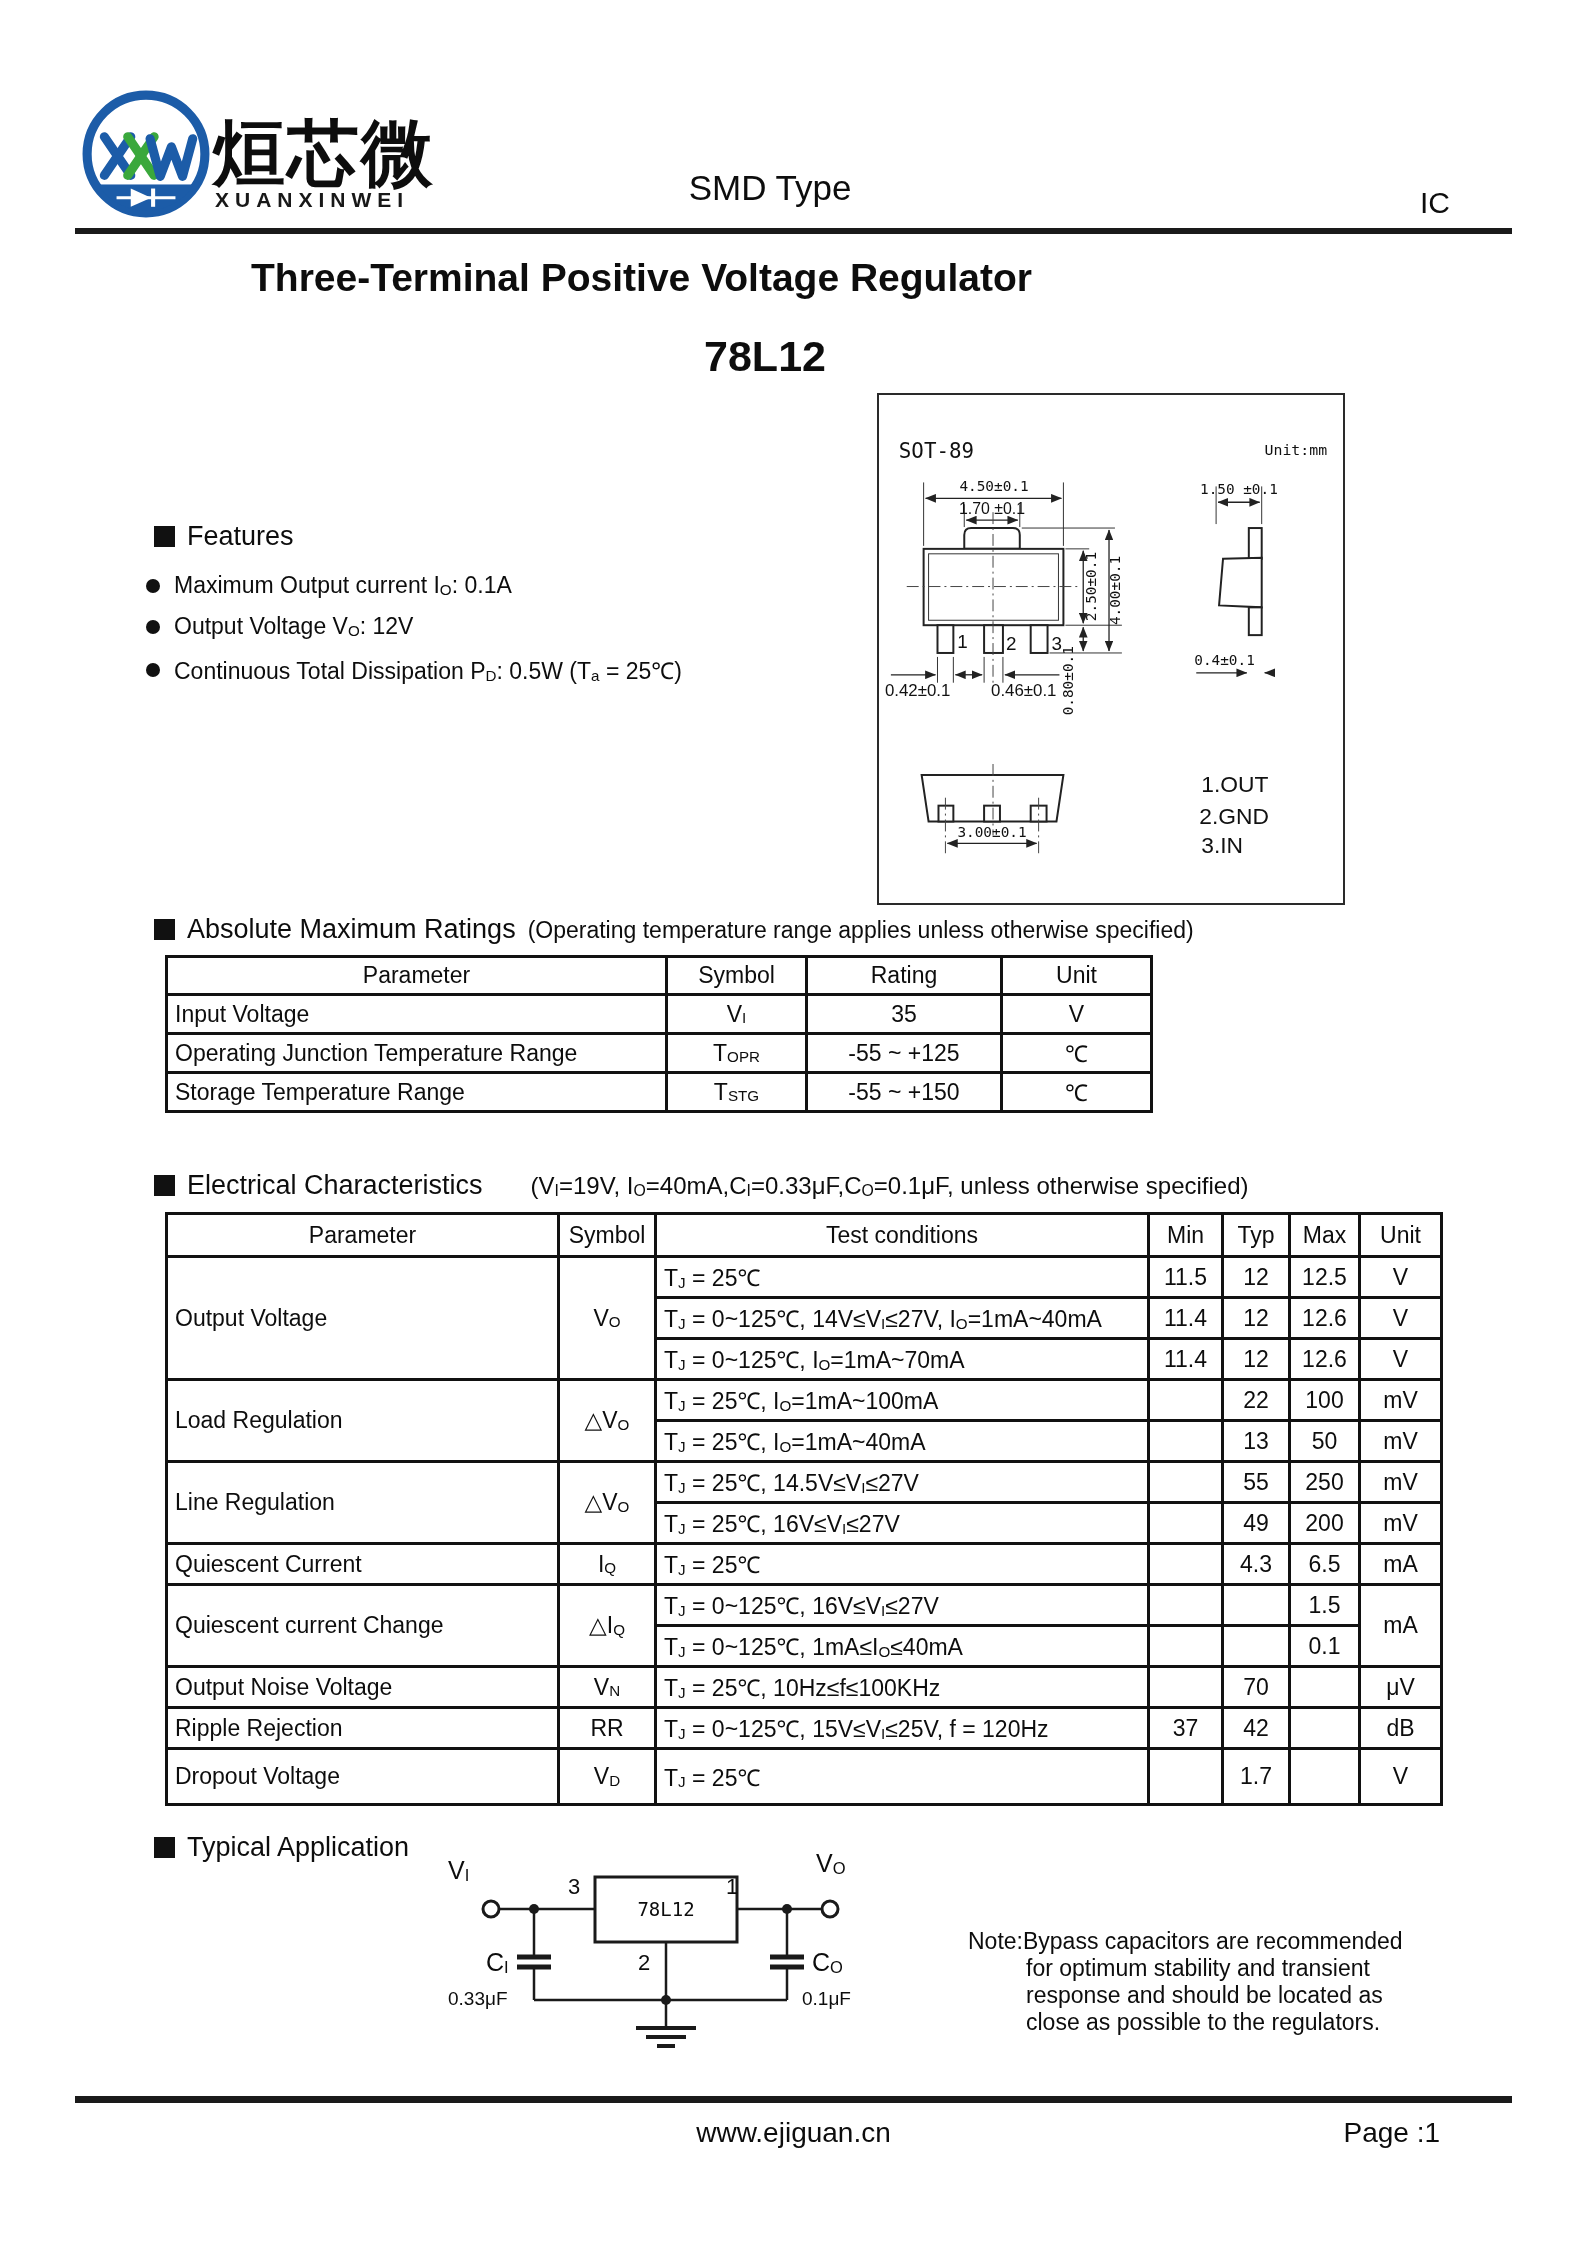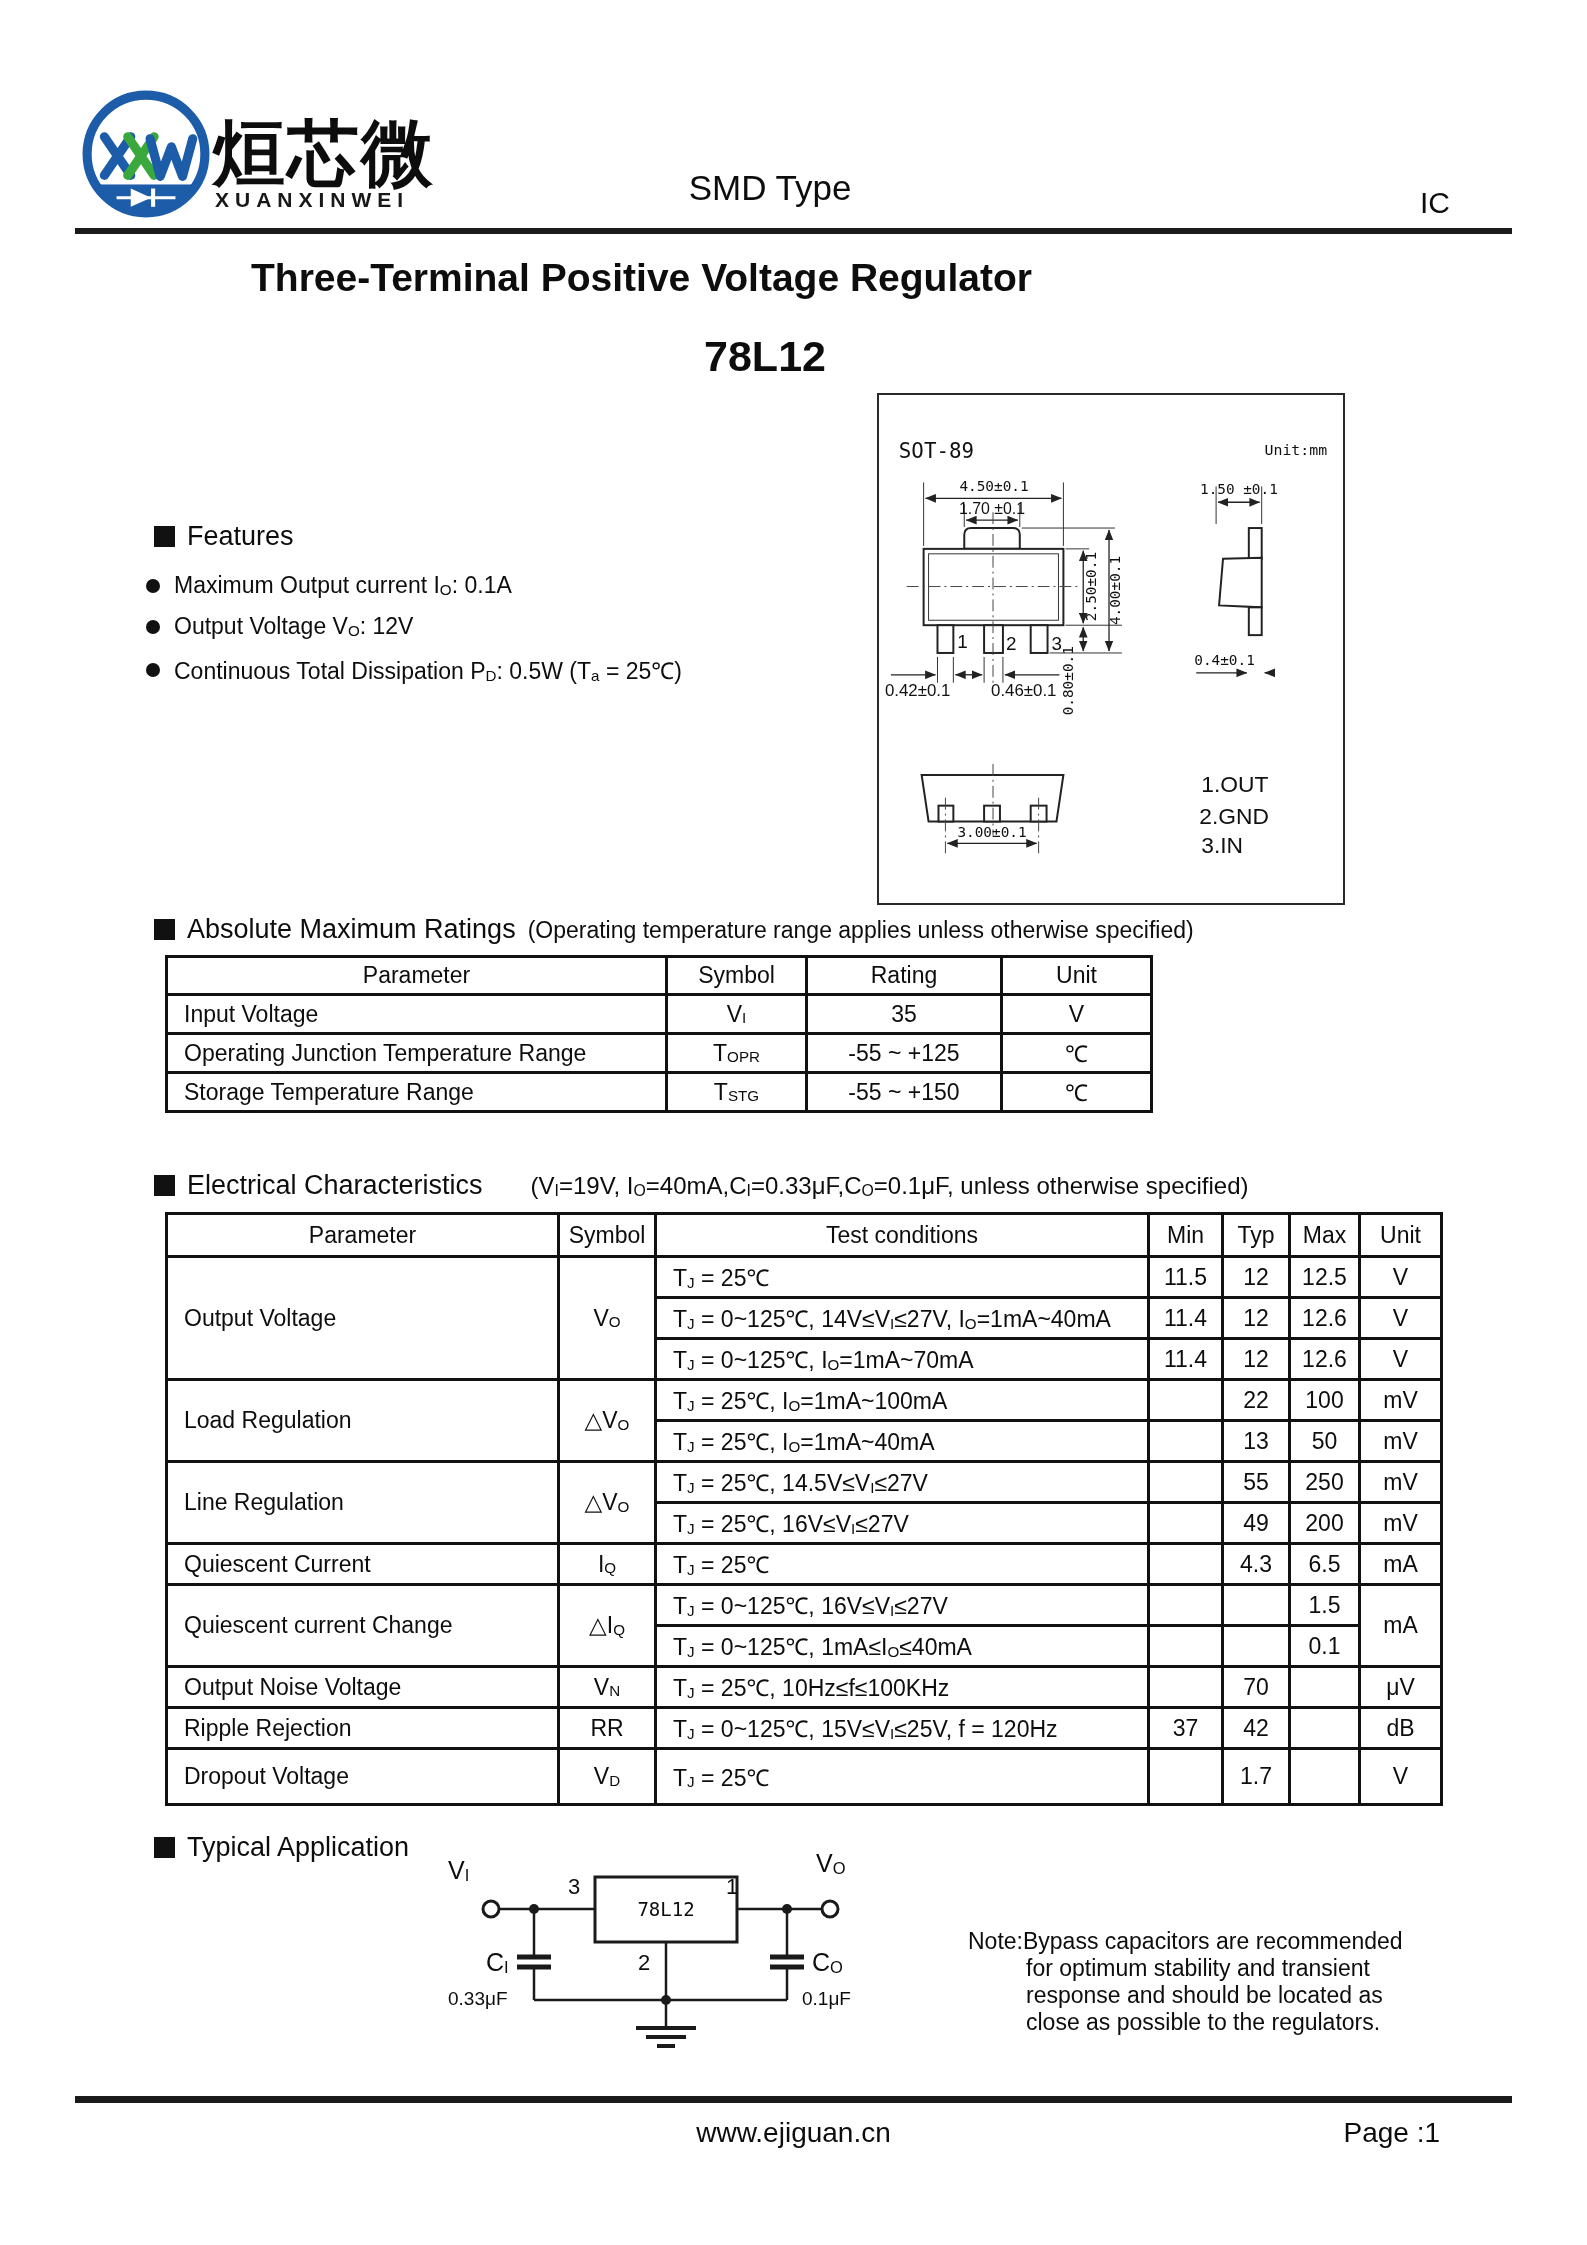--- a/index.html
+++ b/index.html
@@ -41,21 +41,21 @@
   .sub24 { font-size:24px;margin-left:36px; }
 
   
   .feature-item { display:flex; align-items:center; gap:14px; font-size:23px; color:#0d0d0d; }
   .dot { width:14px; height:14px; border-radius:50%; background:#111; flex:0 0 auto; }
 
   
   table.dt { border-collapse:collapse; table-layout:fixed; }
   table.dt td { border:3px solid #111; font-size:23px; color:#0d0d0d; overflow:hidden; white-space:nowrap; }
   td.c { text-align:center; }
-  td.pl { text-align:left; padding-left:16px; }
+  td.pl { text-align:left; padding-left:7px; }
 
   
   .circ-label { position:absolute; font-size:25px; color:#0d0d0d; }
   .circ-pin { position:absolute; font-size:22px; color:#0d0d0d; }
   .circ-val { position:absolute; font-size:19px; color:#0d0d0d; }
   .ic-label { position:absolute; text-align:center; font-family:"DejaVu Sans Mono", monospace; font-size:19px; color:#0d0d0d; }
   .app-note { left:968px; top:1928px; width:500px; font-size:23px; line-height:27px; color:#0d0d0d; }
   .app-note div:not(:first-child) { padding-left:58px; }
 
   

